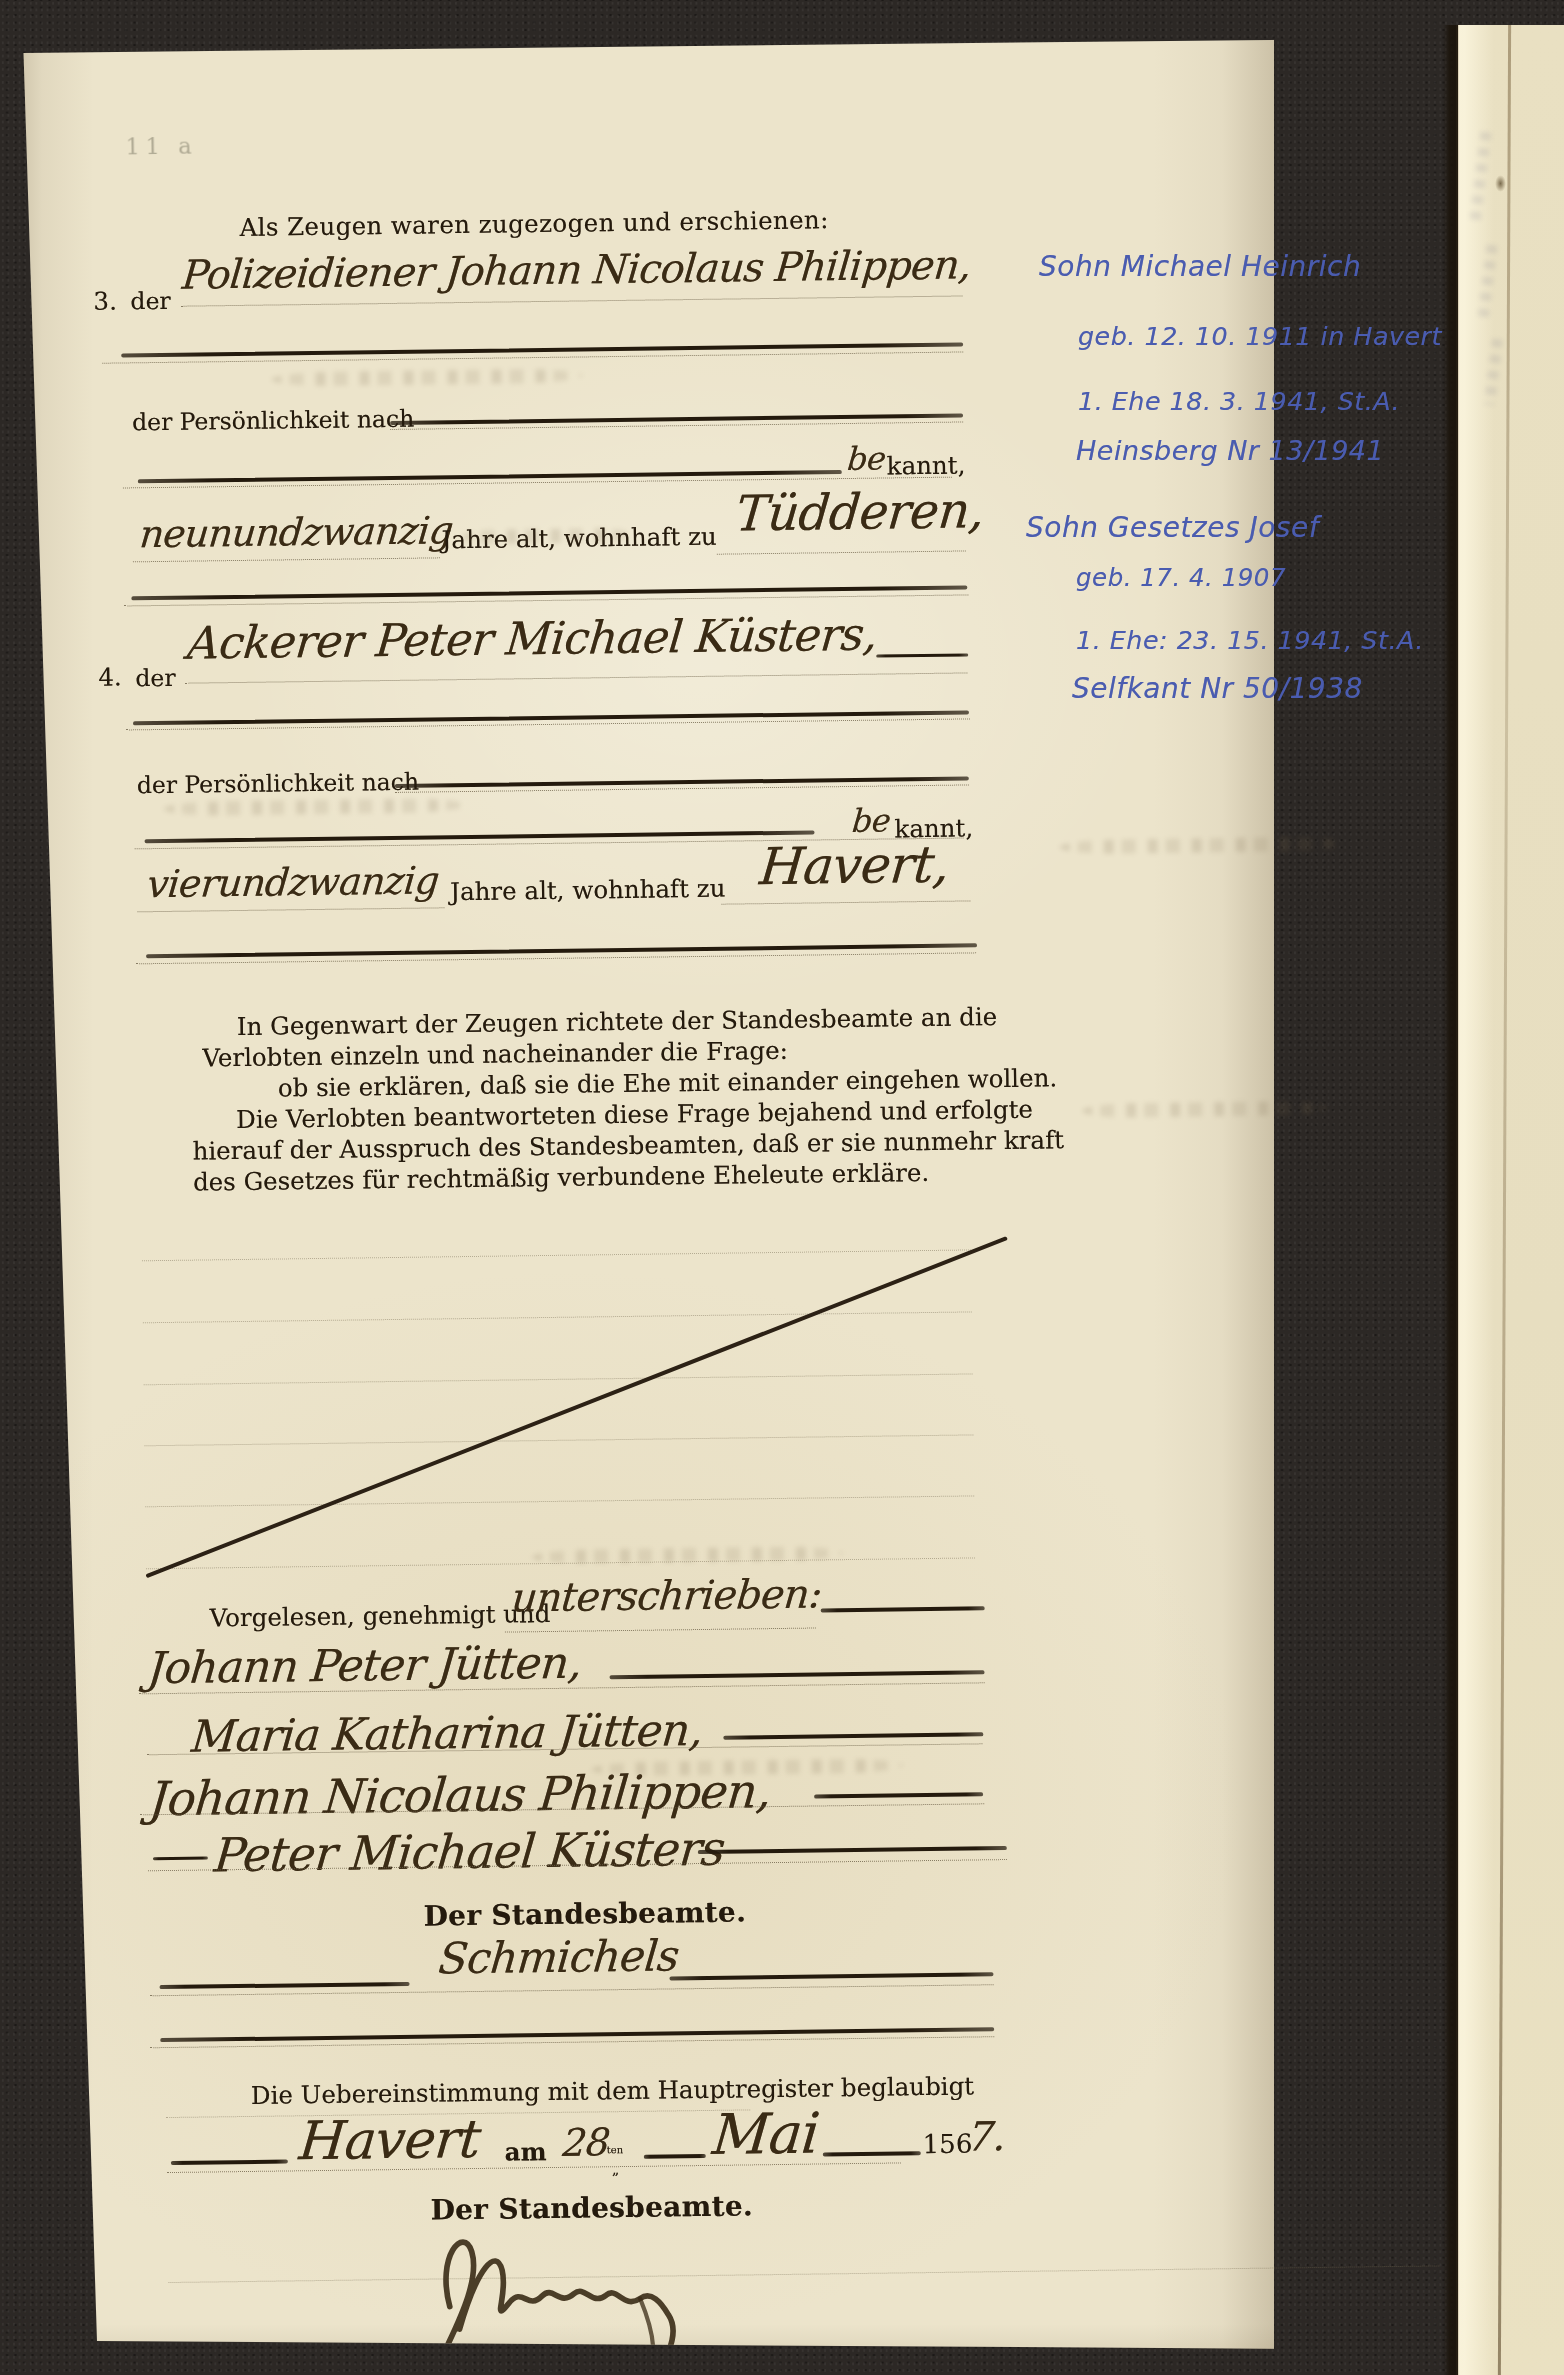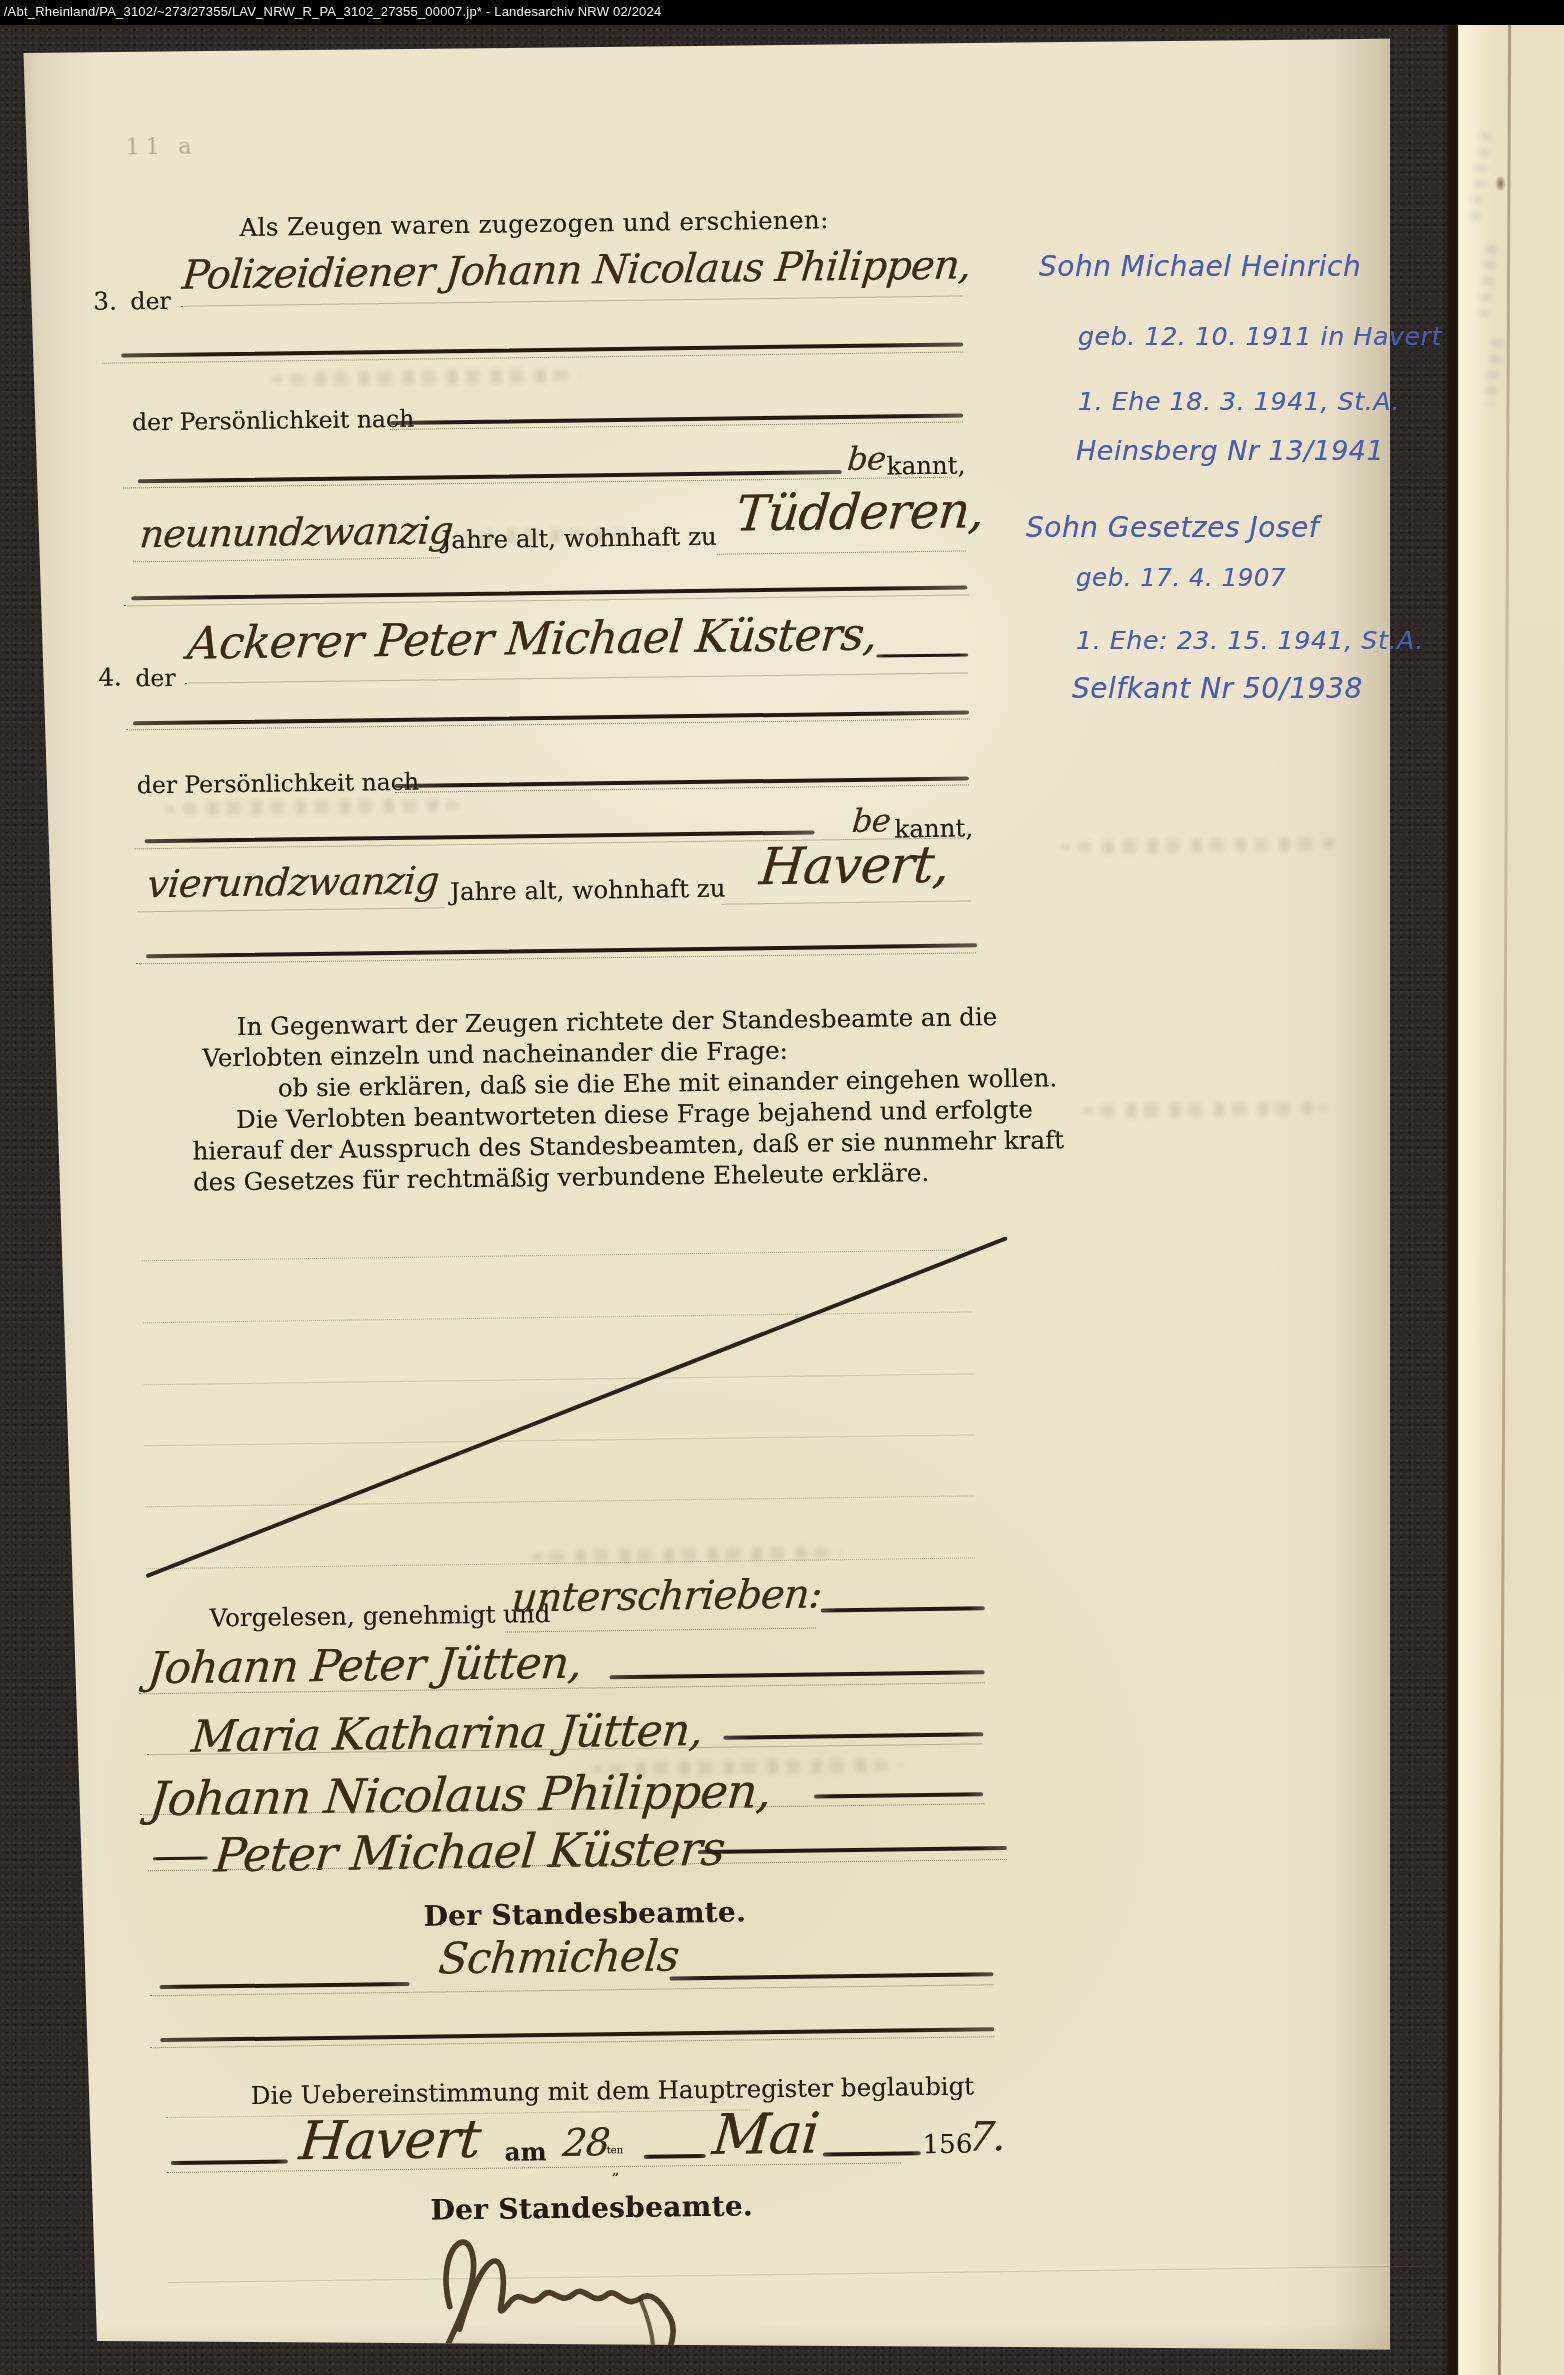--- a/index.html
+++ b/index.html
@@ -47,21 +47,21 @@
   }
 
   
   .fold{
     position:absolute;left:1443px;top:24.5px;width:15px;height:2351px;
     background:linear-gradient(90deg, rgba(30,22,12,0), rgba(26,19,10,.85) 45%, rgba(26,19,10,.95));
   }
 
   
   .page{
-    position:absolute;left:0;top:0;width:1390px;height:2376px;
+    position:absolute;left:0;top:0;width:1274px;height:2376px;
     clip-path:polygon(23.5px 53px, 1451px 38px, 1451px 2350px, 97px 2341px);
     background-color:#ece4cb;
     background-image:
       radial-gradient(ellipse 659px 490px at 55% 28%, rgba(255,255,248,.28), transparent 70%),
       radial-gradient(ellipse 895px 716px at 45% 76%, rgba(213,198,158,.28), transparent 75%),
       linear-gradient(90deg, rgba(80,60,30,.28), rgba(80,60,30,.07) 42px, transparent 94px),
       linear-gradient(270deg, rgba(92,72,42,.22), rgba(92,72,42,.05) 52px, transparent 122px),
       linear-gradient(180deg, rgba(80,60,30,.18), transparent 42px),
       linear-gradient(0deg, rgba(80,60,30,.16), transparent 52px);
   }
@@ -252,17 +252,14 @@
       <span class="ann" style="left:1078px;top:386px;font-size:25.4px;">1. Ehe 18. 3. 1941, St.A.</span>
       <span class="ann" style="left:1076px;top:435px;font-size:27px;">Heinsberg Nr 13/1941</span>
 
       <span class="ann" style="left:1026px;top:511px;font-size:28px;">Sohn Gesetzes Josef</span>
       <span class="ann" style="left:1076px;top:563px;font-size:24.5px;">geb. 17. 4. 1907</span>
       <span class="ann" style="left:1076px;top:625px;font-size:25.4px;">1. Ehe: 23. 15. 1941, St.A.</span>
       <span class="ann" style="left:1072px;top:672px;font-size:28px;">Selfkant Nr 50/1938</span>
     </div>
   </div>
 
-  <div class="titlebar">
-    <span>/Abt_Rheinland/PA_3102/~273/27355/LAV_NRW_R_PA_3102_27355_00007.jp* - Landesarchiv NRW 02/2024</span>
-  </div>
 </div>
 
 
 </body></html>

